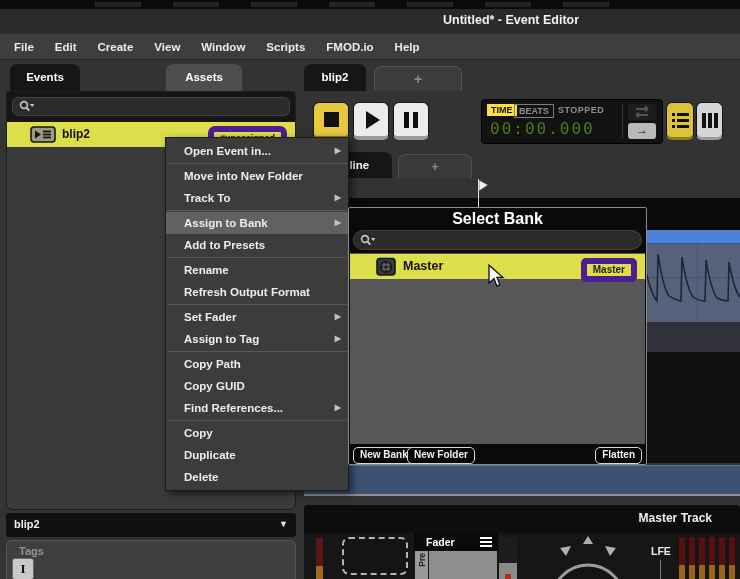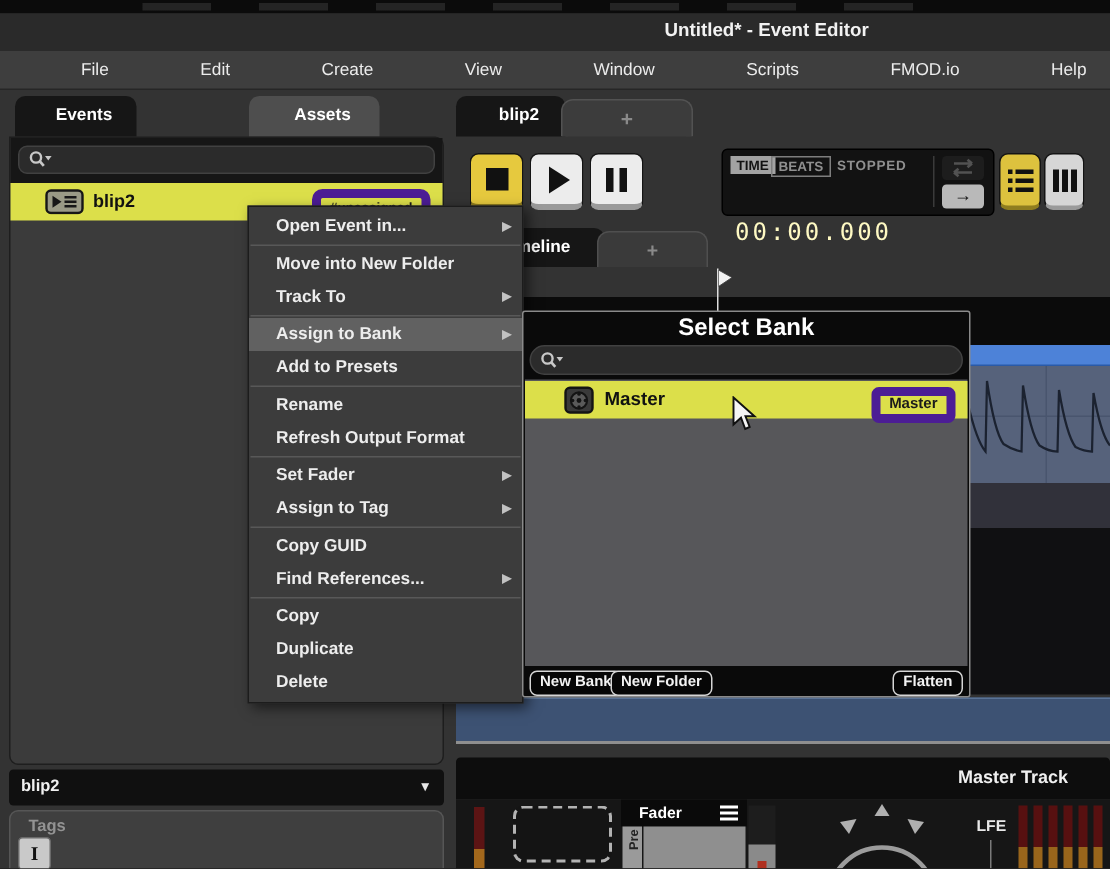--- a/index.html
+++ b/index.html
@@ -6,23 +6,23 @@
   #screen{position:relative;width:740px;height:579px;background:#333333;overflow:hidden;
           font-family:"Liberation Sans",sans-serif;-webkit-font-smoothing:antialiased;}
   .abs{position:absolute;}
   .bold{font-weight:700;}
   
   #topstrip{left:0;top:0;width:740px;height:9px;background:#0b0b0b;}
   #titlebar{left:0;top:9px;width:740px;height:25px;background:#2a2a2a;}
   #titletext{left:443px;top:4px;font-size:12.5px;font-weight:700;color:#f2f2f2;}
   #menubar{left:0;top:34px;width:740px;height:26px;background:#3e3e3e;border-bottom:1px solid #262626;
            display:flex;align-items:center;padding-left:14px;gap:21px;box-sizing:border-box;}
-  .menubar-item{font-size:11.5px;font-weight:400;color:#ececec;cursor:default;margin-left:40px;}
-  
-  .tab{border-radius:7px 7px 0 0;text-align:center;font-weight:700;font-size:11.5px;color:#fff;padding-left:11px;}
+  .menubar-item{font-size:11.5px;font-weight:700;color:#ececec;cursor:default;}
+  
+  .tab{border-radius:7px 7px 0 0;text-align:center;font-weight:700;font-size:11.5px;color:#fff;}
   .tab-inactive{background:#4e4e4e;}
   .tab-active{background:#161616;}
   
   #browser-body{left:6px;top:91px;width:290px;height:419px;background:#3b3b3b;border:1px solid #1e1e1e;
                 border-radius:0 6px 6px 6px;box-sizing:border-box;}
   .searchbox{background:#2b2b2b;border:1px solid #414141;border-radius:6px;display:flex;align-items:center;padding-left:6px;box-sizing:border-box;}
   .yellow-row{background:#dcdf4a;display:flex;align-items:center;}
   .badge-outline{border:6px solid #4c1d95;border-radius:7px;font-size:9px;font-weight:700;color:#1b1b1b;padding:0 6px;line-height:12px;}
   
   #context-menu{left:165px;top:137px;width:182px;background:#3c3c3c;border:1px solid #1c1c1c;
@@ -32,21 +32,21 @@
   .mi-hl{background:#616161;}
   .msep{height:1px;background:#585858;margin:1px 1px;}
   
   #bank-popup{left:348px;top:207px;width:299px;height:258px;background:#0a0a0a;border:1px solid #8a8a8a;
               border-radius:2px;z-index:60;box-sizing:border-box;}
   .pill-btn{border:1.5px solid #d6d6d6;border-radius:5px;color:#f2f2f2;font-size:10px;font-weight:700;
             padding:0 6px;height:15px;line-height:14px;background:#060606;}
   
   .tbtn{border:1px solid #141414;border-radius:6px;display:flex;align-items:center;justify-content:center;box-sizing:border-box;}
   .lcd-badge{font-size:9px;font-weight:700;line-height:12px;padding:0 4px;}
-  #lcd-time{font-family:"DejaVu Sans Mono",monospace;font-size:16px;color:#fef9c3;letter-spacing:2px;margin-top:26px;}
+  #lcd-time{font-family:"DejaVu Sans Mono",monospace;font-size:16px;color:#4d7c0f;letter-spacing:2px;}
   .ruler-label{font-size:8.5px;font-weight:700;color:#111;}
   .mtick{width:1px;background:#3f3f3f;}
 </style>
 </head>
 <body>
 
 <div id="screen">
 
   <div class="abs" id="topstrip">
     <div class="abs" style="left:95px;top:2px;width:520px;height:5px;background:repeating-linear-gradient(90deg,#242424 0 46px,#0b0b0b 46px 78px);"></div>
@@ -111,21 +111,21 @@
   </div>
   <div class="abs tbtn" style="left:353px;top:102px;width:36px;height:38px;background:#ececec;border-bottom:4px solid #9a9a9a;">
     <div style="width:0;height:0;border-left:14px solid #111;border-top:9px solid transparent;border-bottom:9px solid transparent;margin-left:4px;"></div>
   </div>
   <div class="abs tbtn" style="left:393px;top:102px;width:36px;height:38px;background:#ececec;border-bottom:4px solid #9a9a9a;gap:4px;">
     <div style="width:5px;height:16px;background:#111;"></div>
     <div style="width:5px;height:16px;background:#111;"></div>
   </div>
 
   <div class="abs" style="left:481px;top:99px;width:180px;height:43px;background:#121212;border:1px solid #000;border-radius:4px;">
-    <span class="abs lcd-badge" style="left:5px;top:4px;background:#a3a3a3;color:#111;">TIME</span>
+    <span class="abs lcd-badge" style="left:5px;top:4px;background:#fde047;color:#111;">TIME</span>
     <span class="abs lcd-badge" style="left:32px;top:4px;border:1px solid #7e7e7e;color:#8f8f8f;">BEATS</span>
     <span class="abs bold" style="left:76px;top:5px;font-size:9px;color:#8f8f8f;letter-spacing:.5px;">STOPPED</span>
     <span class="abs" id="lcd-time" style="left:8px;top:19px;">00:00.000</span>
     <div class="abs" style="left:140px;top:4px;width:1px;height:34px;background:#3a3a3a;"></div>
     <div class="abs" style="left:146px;top:4px;width:28px;height:16px;background:#1d1d1d;border-radius:3px;">
       <svg width="28" height="16">
         <path d="M8,5 H20 M20,5 l-3,-2.5 M20,5 l-3,2.5 M20,11 H8 M8,11 l3,-2.5 M8,11 l3,2.5" stroke="#525252" stroke-width="1.8" fill="none"></path>
       </svg>
     </div>
     <div class="abs" style="left:146px;top:23px;width:28px;height:16px;background:#b9b9b9;border-radius:3px;text-align:center;line-height:15px;font-weight:700;font-size:12px;color:#111;">→</div>
@@ -230,20 +230,21 @@
     <div class="msep"></div>
     <div class="mi mi-hl"><span>Assign to Bank</span><span class="arr">▶</span></div>
     <div class="mi"><span>Add to Presets</span></div>
     <div class="msep"></div>
     <div class="mi"><span>Rename</span></div>
     <div class="mi"><span>Refresh Output Format</span></div>
     <div class="msep"></div>
     <div class="mi"><span>Set Fader</span><span class="arr">▶</span></div>
     <div class="mi"><span>Assign to Tag</span><span class="arr">▶</span></div>
     <div class="msep"></div>
+    <div class="mi"><span>Copy Path</span></div>
     <div class="mi"><span>Copy GUID</span></div>
     <div class="mi"><span>Find References...</span><span class="arr">▶</span></div>
     <div class="msep"></div>
     <div class="mi"><span>Copy</span></div>
     <div class="mi"><span>Duplicate</span></div>
     <div class="mi"><span>Delete</span></div>
   </div>
 
   <div class="abs" id="bank-popup">
     <div class="abs bold" style="left:0;top:0;width:100%;height:20px;text-align:center;line-height:21px;font-size:16px;color:#fff;">Select Bank</div>

